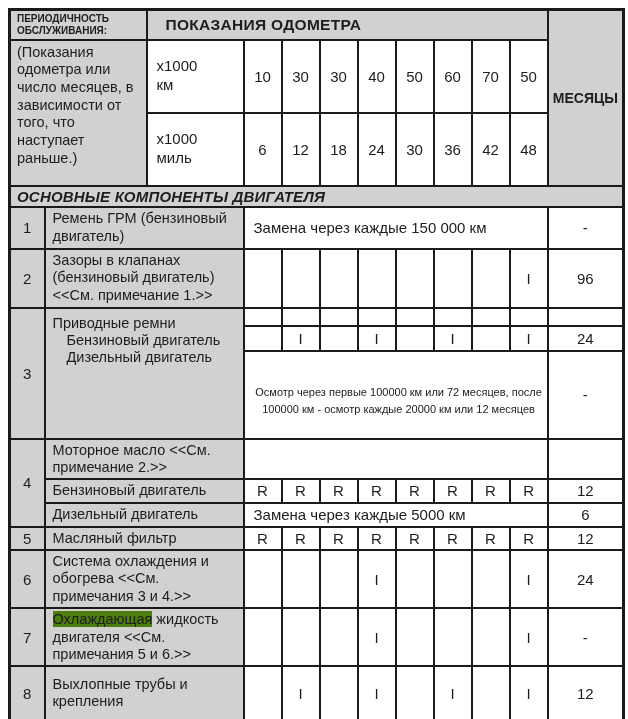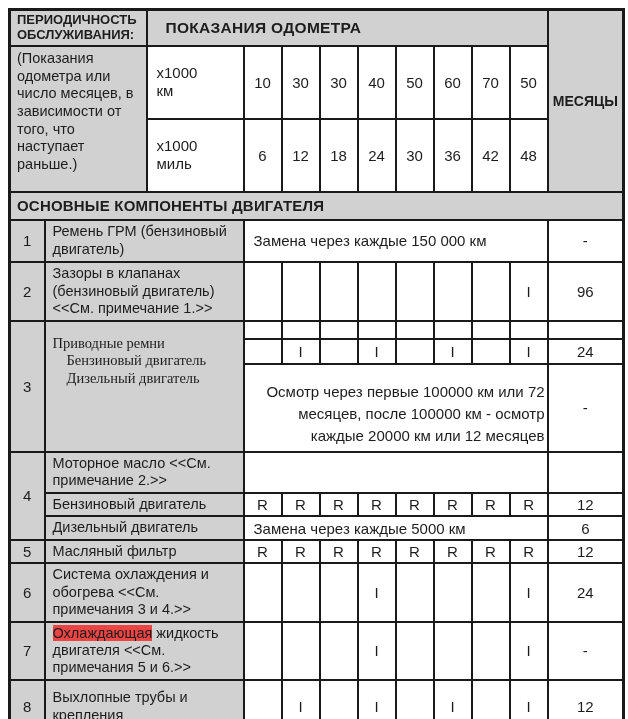--- a/index.html
+++ b/index.html
@@ -23,36 +23,36 @@
     vertical-align:middle;
     overflow:hidden;
   }
   .grey { background:#d1d1d1; }
   .white { background:#ffffff; }
 
   
   .h-hdr  { height:30px; }
   .h-km   { height:73px; }
   .h-mi   { height:73px; }
-  .h-sec  { height:28px; }
+  .h-sec  { height:21px;font-style:italic; }
   .h-r1   { height:42px; }
   .h-r2   { height:59px; }
   .h-r3a  { height:18px; }
   .h-r3b  { height:25px; }
   .h-r3c  { height:88px; }
   .h-r4a  { height:36px; }
   .h-r4b  { height:22px; }
   .h-r4c  { height:24px; }
   .h-r5   { height:23px; }
   .h-r6   { height:55px; }
   .h-r7   { height:56px; }
   .h-r8   { height:54px; }
 
   .periodicity {
-    font-weight:bold; font-size:13px; line-height:1.15;
+    font-weight:bold; font-size:10px; line-height:1.15;
     padding:2px 10px 2px 6px; vertical-align:middle;
   }
   .odo-title {
     font-weight:bold; font-size:15.5px;
     padding-left:18px; letter-spacing:0.3px;
   }
   .months-title {
     font-weight:bold; font-size:14px; text-align:center;margin-left:12px;
   }
   .note-cell {
@@ -67,31 +67,31 @@
   .section-title {
     font-weight:bold; font-size:15px;
     padding:1px 0 1px 6px; letter-spacing:0.2px;
   }
   .num { font-size:15px; text-align:center; }
   .desc {
     font-size:14.5px; line-height:1.2;
     padding:2px 4px 2px 7px;
     margin-left:34px;
   }
-  .desc-top { vertical-align:top; padding-top:13px;font-family:Liberation Serif, serif; }
+  .desc-top { vertical-align:top; padding-top:6px; }
   .indent { padding-left:14px; }
   .val { font-size:15px; text-align:center; }
   .span-note {
     font-size:15px; padding-left:9px; text-align:left;
   }
   .span-note-multi {
-    font-size:15px; line-height:1.48; padding:14px 2px 2px 8px;
-    text-align:right; vertical-align:middle;
-  }
-  .sel { background:#ef4444; }
+    font-size:11px; line-height:1.48; padding:14px 2px 2px 8px;
+    text-align:center; vertical-align:middle;
+  }
+  .sel { background:#4d7c0f; }
 </style>
 </head>
 <body>
 
 <div class="page">
 <table class="sched">
   <colgroup>
     <col style="width:35px">
     <col style="width:102px">
     <col style="width:97px">

